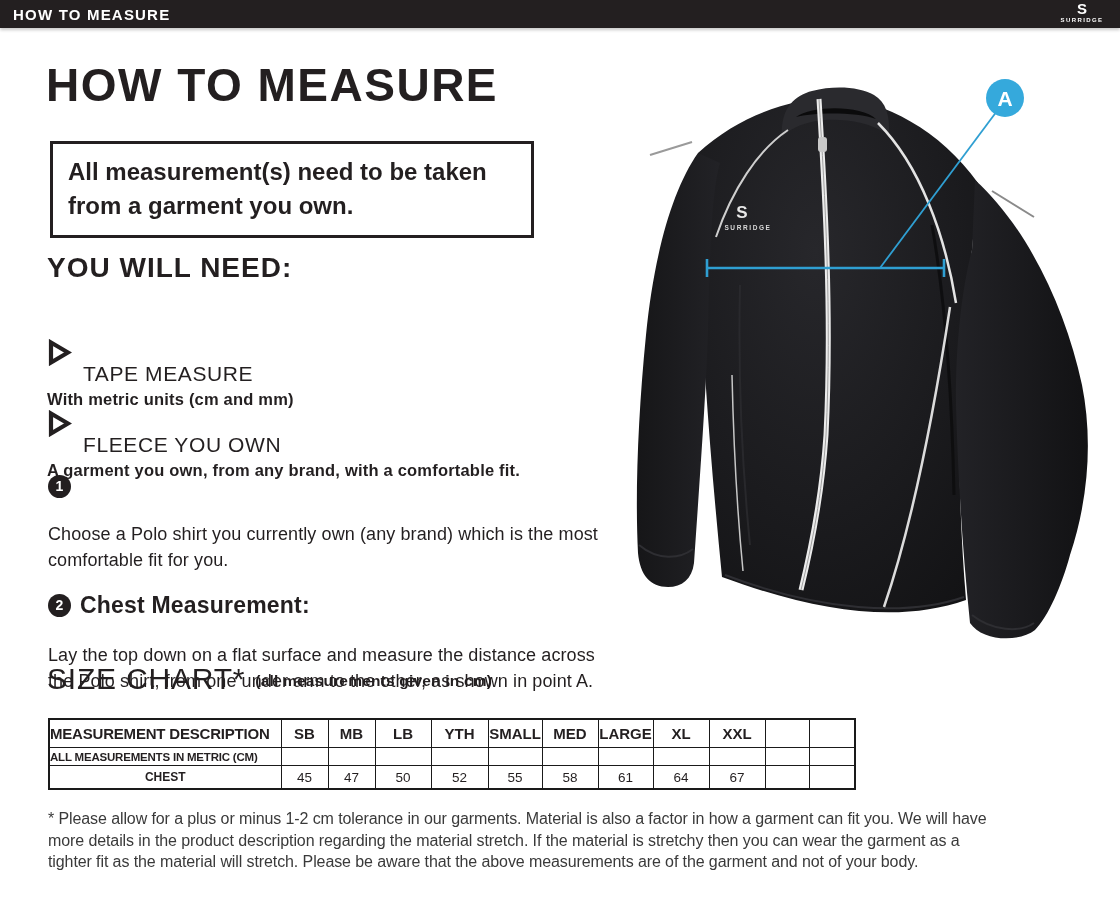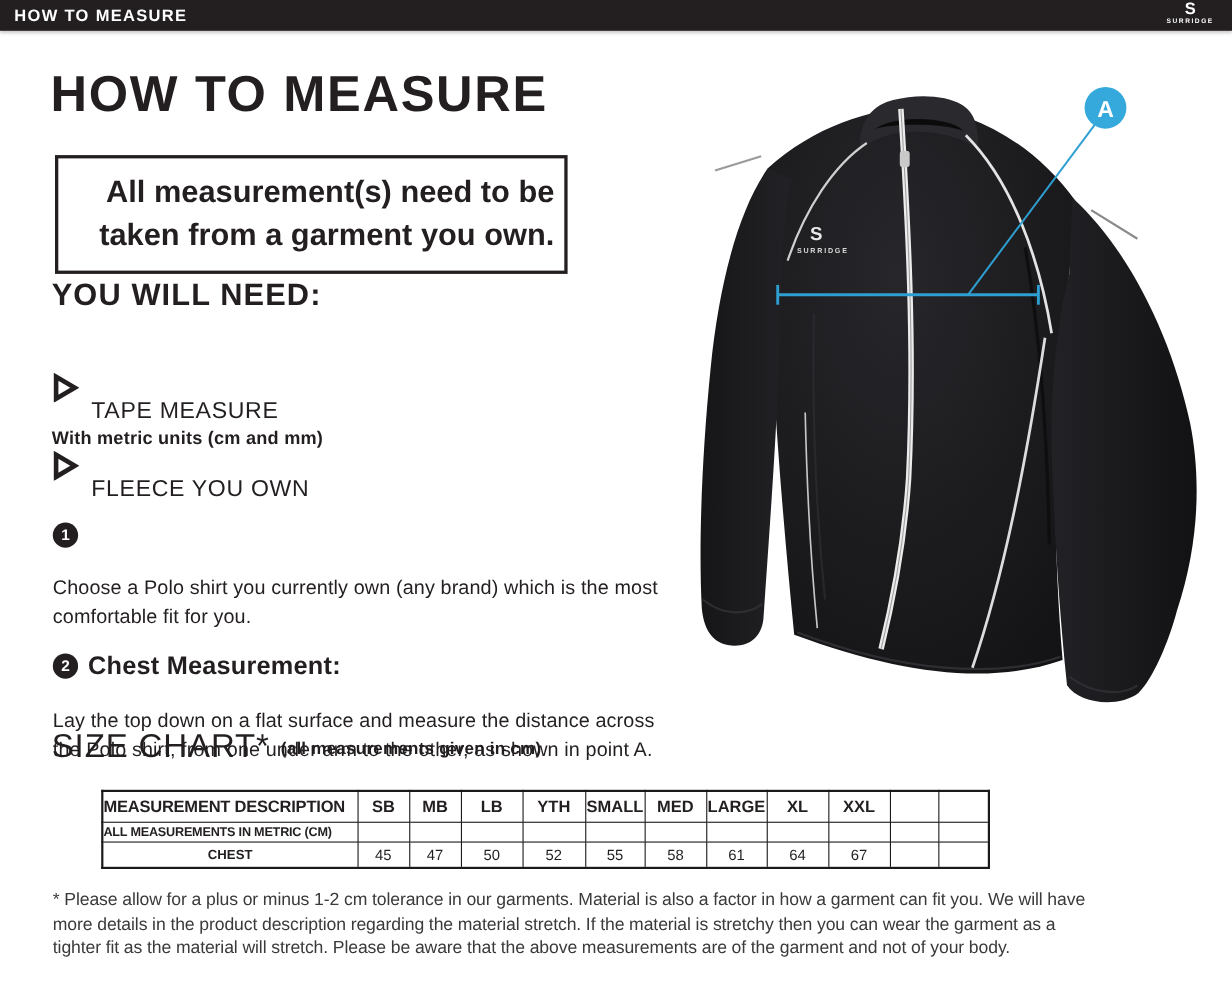--- a/index.html
+++ b/index.html
@@ -10,40 +10,40 @@
   
   .topbar{left:0;top:0;width:1120px;height:28px;background:#231f20;
           box-shadow:0 2px 3px rgba(0,0,0,.22);display:flex;align-items:center;}
   .topbar-title{color:#fff;font-weight:700;font-size:15px;letter-spacing:1.2px;margin-left:13px;}
   .topbar-logo{position:absolute;right:10px;top:1px;width:56px;text-align:center;color:#fff;line-height:1;}
   .topbar-logo .s{font-size:15px;font-weight:800;display:block;letter-spacing:0;}
   .topbar-logo .word{font-size:6px;font-weight:700;letter-spacing:1.4px;display:block;margin-top:1px;}
 
   
   .h1{left:46px;top:62px;font-size:46px;font-weight:800;letter-spacing:1.5px;line-height:1;}
-  .notice{left:50px;top:141px;width:436px;border:3px solid #231f20;padding:11px 9px 13px 15px;
-          font-size:28px;font-weight:700;line-height:1.4;text-align:right;}
+  .notice{left:50px;top:141px;width:436px;border:3px solid #231f20;padding:11px 27px 13px 15px;
+          font-size:24px;font-weight:700;line-height:1.4;}
   .need-h{left:47px;top:252px;font-size:28px;font-weight:800;letter-spacing:1px;}
 
   .need-item .titlerow{display:flex;align-items:center;gap:11px;}
   .need-title{font-size:21px;font-weight:400;letter-spacing:.6px;margin-top:44px;}
   .need-desc{font-size:16.5px;font-weight:700;margin-top:4px;letter-spacing:.2px;}
 
   .step .titlerow{display:flex;align-items:center;gap:9px;}
   .badge{width:23px;height:23px;border-radius:50%;background:#231f20;color:#fff;
          font-size:14px;font-weight:800;text-align:center;line-height:23px;flex:0 0 23px;}
   .step-title{font-size:23px;font-weight:800;letter-spacing:.2px;}
   .step-desc{font-size:18px;font-weight:400;line-height:1.42;width:555px;margin-top:24px;letter-spacing:.1px;}
 
   .sc-head{left:47px;top:664px;display:flex;align-items:flex-end;gap:10px;}
   .sc-title{font-size:30px;font-weight:400;letter-spacing:.8px;line-height:1;}
   .sc-note{font-size:15.5px;font-weight:700;padding-bottom:4px;letter-spacing:.2px;}
 
   
-  table.size{left:48px;top:718px;border-collapse:collapse;table-layout:fixed;position:absolute;margin-left:44px;}
+  table.size{left:48px;top:718px;border-collapse:collapse;table-layout:fixed;position:absolute;}
   table.size th,table.size td{border:1.5px solid #1a1a1a;padding:0;overflow:hidden;white-space:nowrap;}
   table.size{border:2px solid #1a1a1a;}
   th.desc{ text-align:left;padding-left:4px;font-size:15px;letter-spacing:-0.2px;}
   table.size th{height:27px;font-size:15px;font-weight:700;}
   tr.metric td{height:17px;}
   td.rowlabel{text-align:left;padding-left:4px;}
   tr.metric td.rowlabel{font-size:11.5px;font-weight:700;letter-spacing:-0.2px;}
   tr.chest td{height:22px;font-size:13.5px;text-align:center;font-weight:400;}
   tr.chest td.rowlabel{font-size:12px;font-weight:bold;}
 
@@ -80,20 +80,21 @@
   <div class="need-desc">With metric units (cm and mm)</div>
 </div>
 
 <div class="abs need-item" style="left:47px;top:389px;">
   <div class="titlerow">
     <svg width="25" height="27" viewBox="0 0 25 27">
       <path d="M4,3.5 L21,13.5 L4,23.5 Z" fill="none" stroke="#231f20" stroke-width="4.2" stroke-linejoin="miter"></path>
     </svg>
     <span class="need-title">FLEECE YOU OWN</span>
   </div>
+  <div class="need-desc">A garment you own, from any brand, with a comfortable fit.</div>
 </div>
 
 <div class="abs step" style="left:48px;top:475px;">
   <div class="titlerow">
     <span class="badge">1</span>
   </div>
   <div class="step-desc">Choose a Polo shirt you currently own (any brand) which is the most comfortable fit for you.</div>
 </div>
 
 <div class="abs step" style="left:48px;top:592px;">

